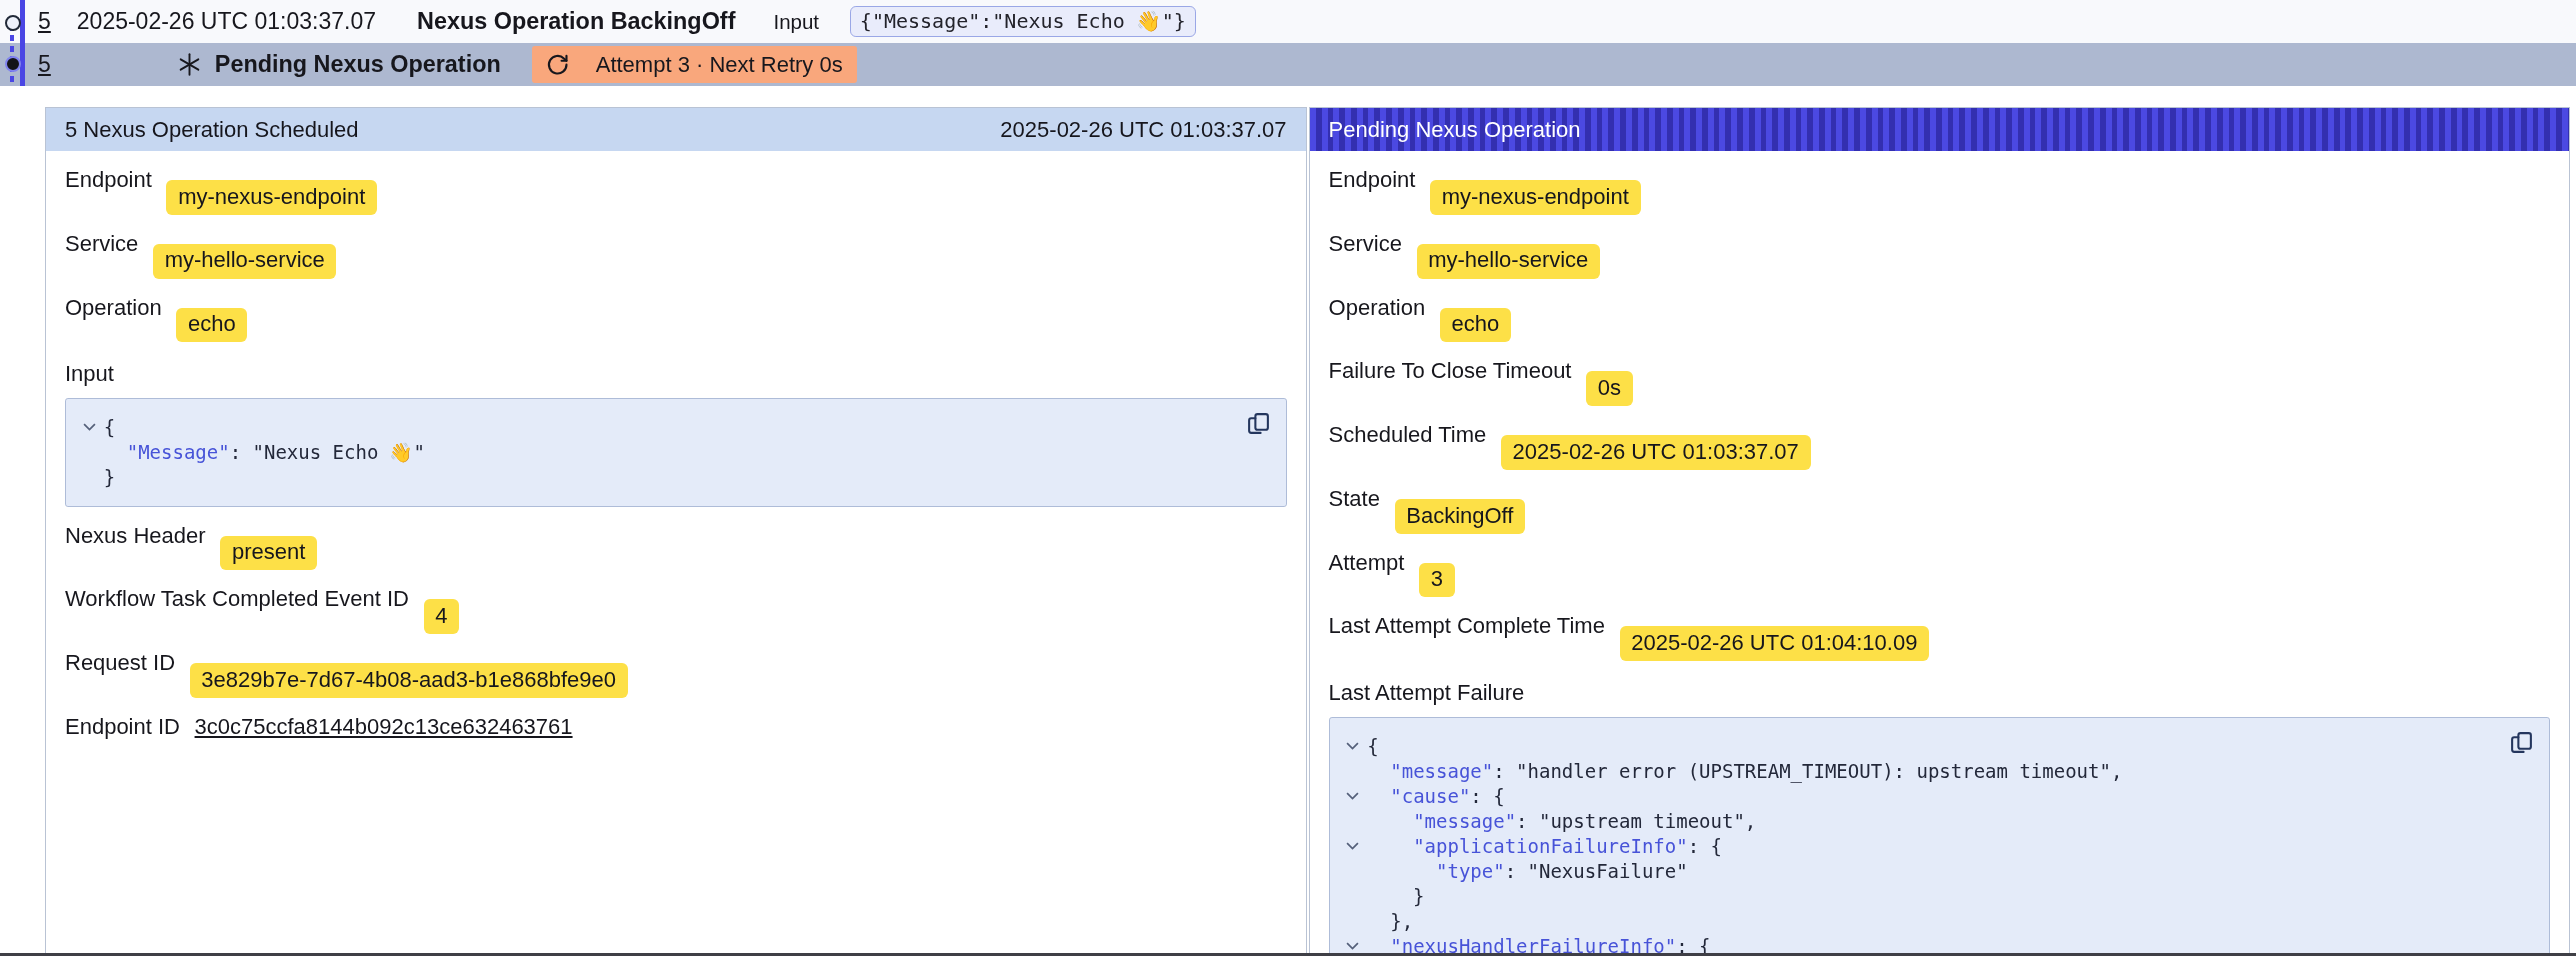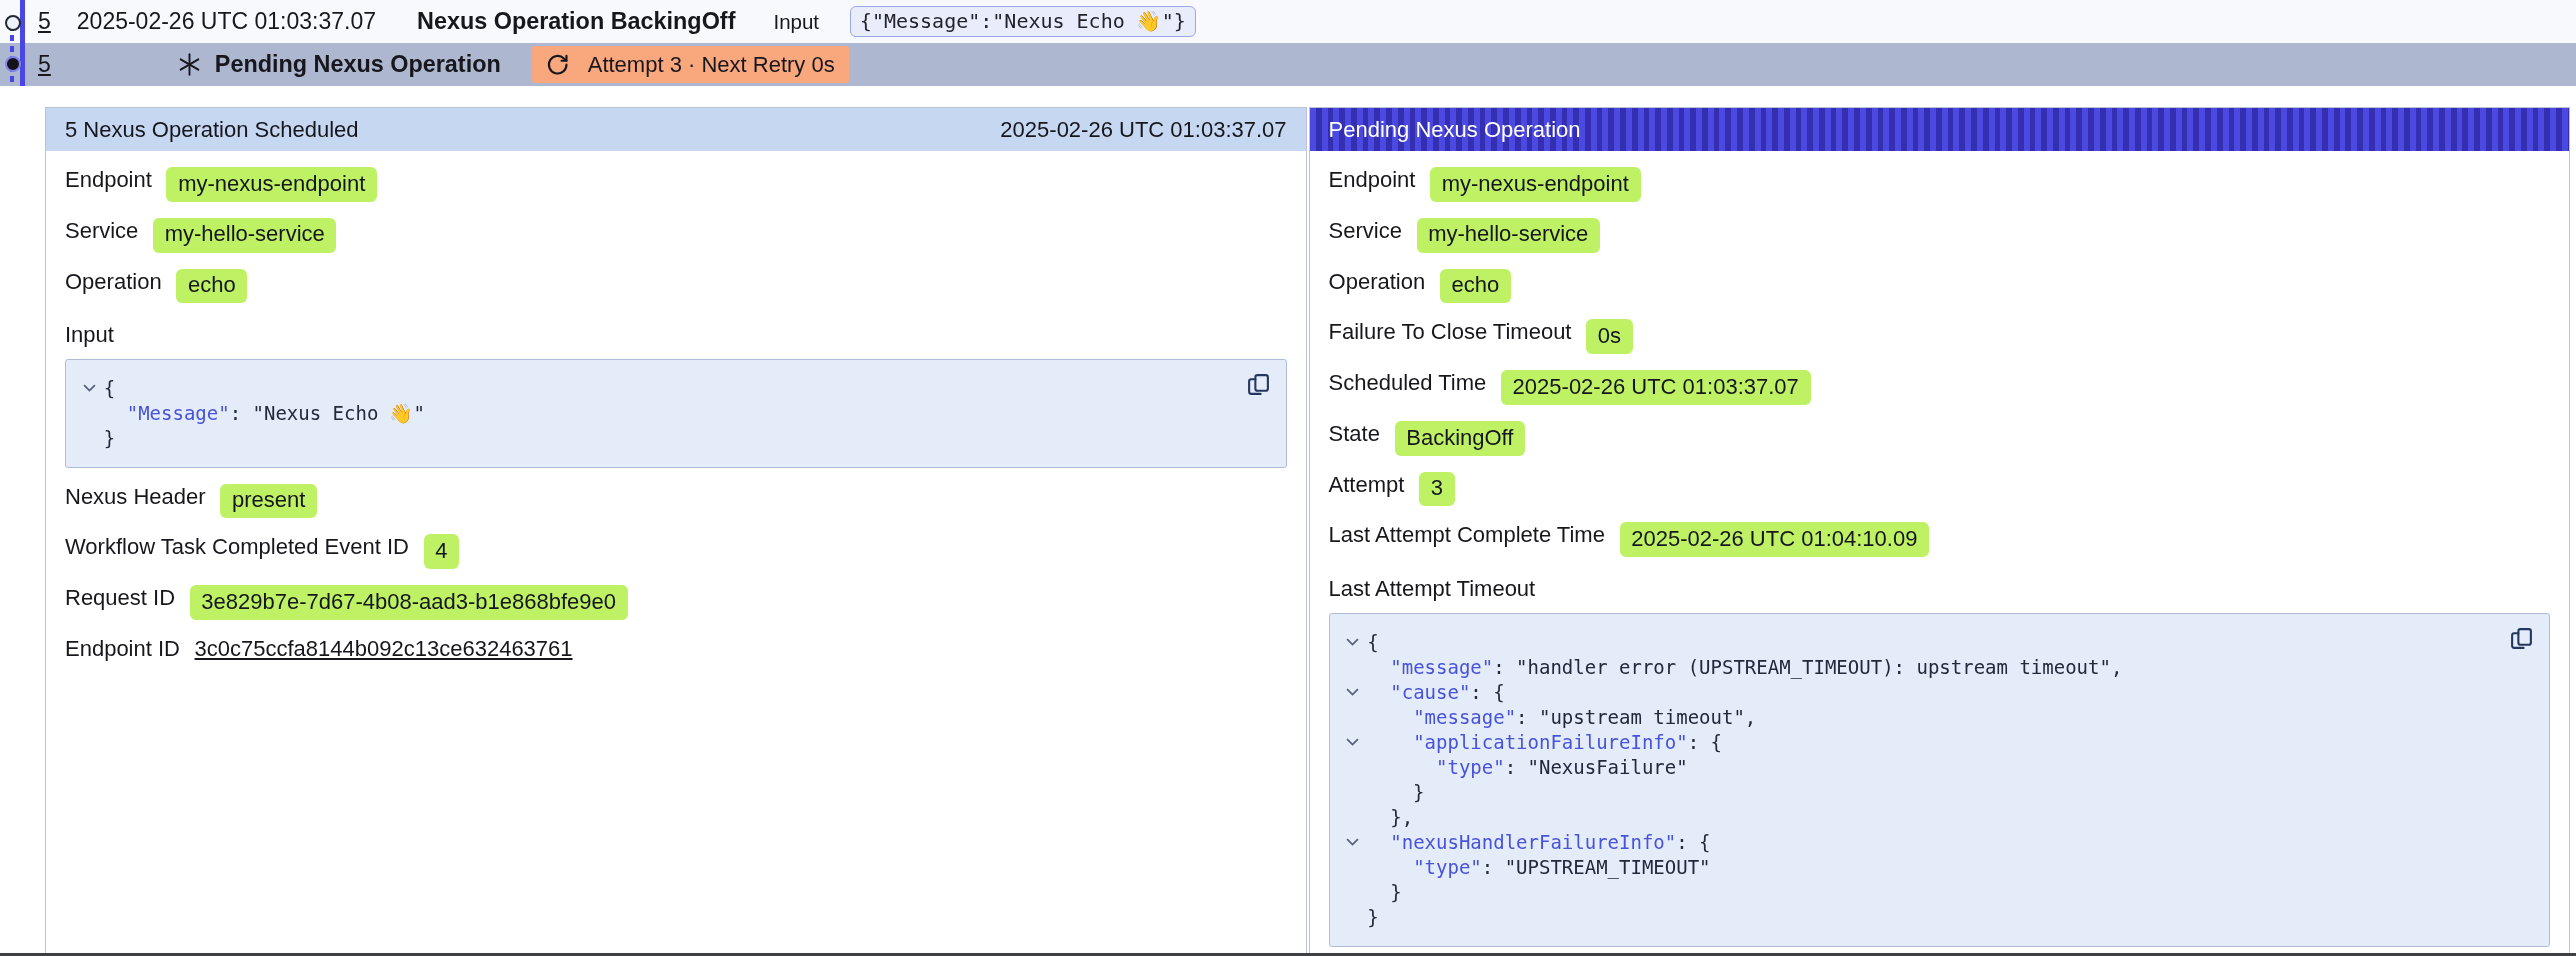--- a/index.html
+++ b/index.html
@@ -41,21 +41,21 @@
     color: #23232b;
     white-space: nowrap;
   }
   .pending-row .asterisk { margin-left: 126px; display: inline-flex; }
   .pending-row .title { margin-left: 13px; font-weight: 700; font-size: 23.4px; }
   .attempt-badge {
     margin-left: 31px;
     background: #f9a77c;
     border-radius: 2.9px;
     padding: 5.1px 14.6px;
-    display: inline-flex; align-items: center; gap: 18px;
+    display: inline-flex; align-items: center; gap: 26px;
     font-size: 22px; color: #17171d;
   }
 
   
   .rail-bar { position: absolute; left: 20px; top: 0; width: 5.1px; height: 86px; background: #4a46e4; z-index: 3; }
   .rail-dash {
     position: absolute; left: 10.3px; top: 25px; width: 3.7px; height: 60px; z-index: 3;
     background: repeating-linear-gradient(180deg, #4a46e4 0 5.9px, transparent 5.9px 10.3px);
   }
   .node { position: absolute; left: 5.1px; width: 16px; height: 16px; border-radius: 50%; z-index: 4; }
@@ -83,25 +83,26 @@
   .panel-header.left { background: #c6d7f1; color: #16161d; }
   .panel-header.striped {
     background: repeating-linear-gradient(90deg, #4b49e2 0 5.9px, #332fb0 5.9px 11.7px);
     color: #ffffff;
   }
   .panel-body { padding: 0 19px 14.6px 19px; }
 
   .field { display: flex; gap: 14.6px; margin-top: 16px; min-height: 32px; font-size: 22px; }
   .field .lbl { color: #17171d; }
   .badge {
-    background: #bef264;
+    background: #fde047;
     border-radius: 5.9px;
     padding: 3.7px 11.7px 5.1px 11.7px;
     color: #16161d;
     white-space: nowrap;
+    margin-top: 13px;
   }
   .link-value { text-decoration: underline; color: #16161d; }
   .section-label { margin-top: 19px; font-size: 22px; min-height: 26px; display: flex; align-items: center; }
 
   
   .code-block {
     position: relative;
     margin-top: 10.3px;
     background: #e4ebf9;
     border: 1.5px solid #aebcd8;
@@ -261,21 +262,21 @@
       </div>
       <div class="field">
         <span class="lbl">Attempt</span>
         <span class="badge">3</span>
       </div>
       <div class="field">
         <span class="lbl">Last Attempt Complete Time</span>
         <span class="badge">2025-02-26 UTC 01:04:10.09</span>
       </div>
 
-      <div class="section-label">Last Attempt Timeout</div>
+      <div class="section-label">Last Attempt Failure</div>
       <div class="code-block">
         <button class="copy-btn" aria-label="copy">
           <svg viewBox="0 0 24 24">
             <rect x="9" y="3" width="12" height="15" rx="2"></rect>
             <path d="M9 7H5a2 2 0 0 0-2 2v10a2 2 0 0 0 2 2h9"></path>
           </svg>
         </button>
       <div class="code-line">
             <span class="code-gutter">
               <svg viewBox="0 0 12 8">

